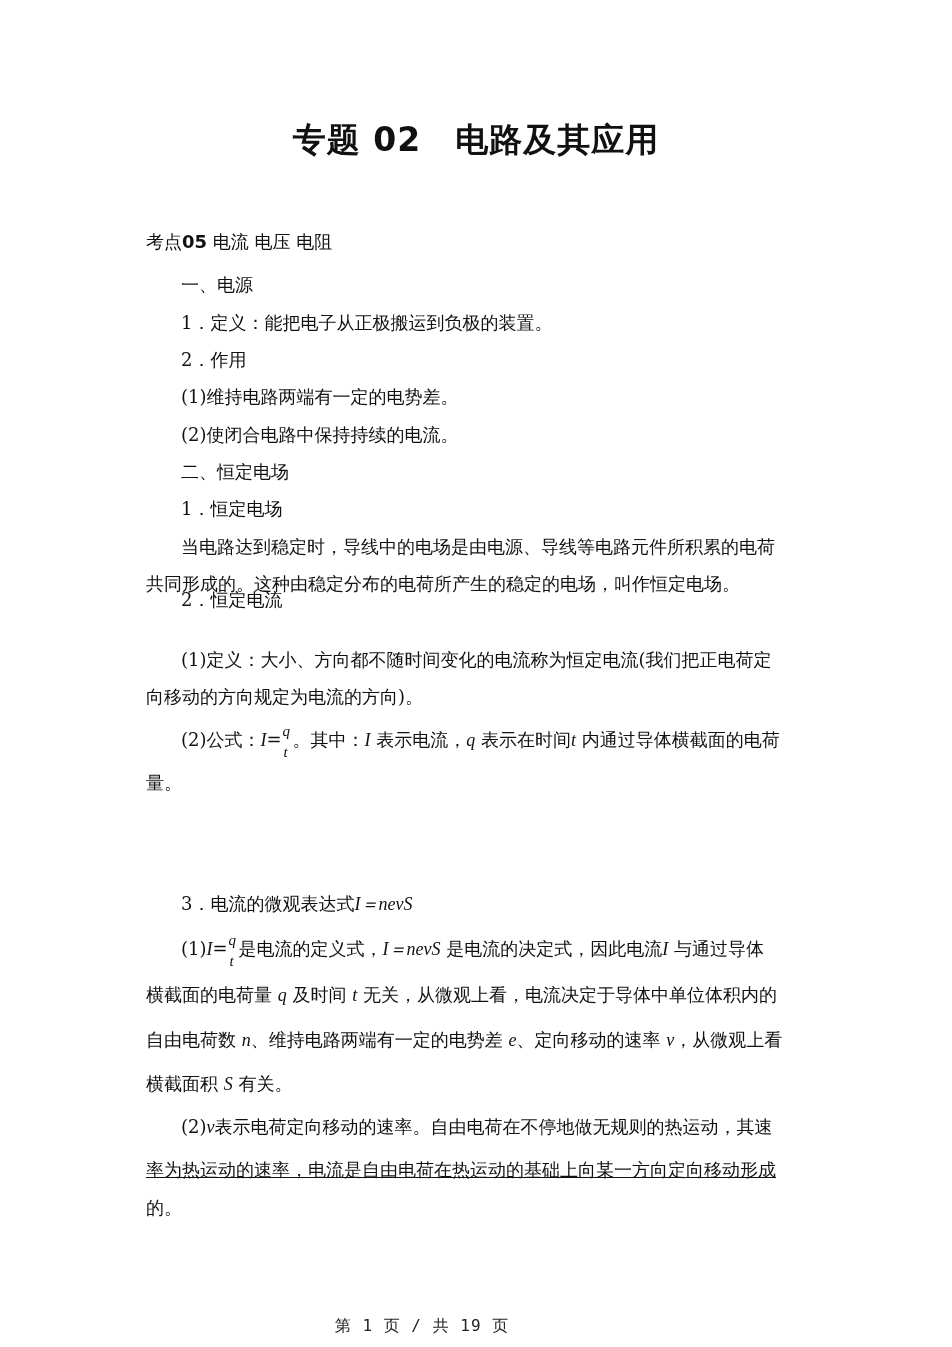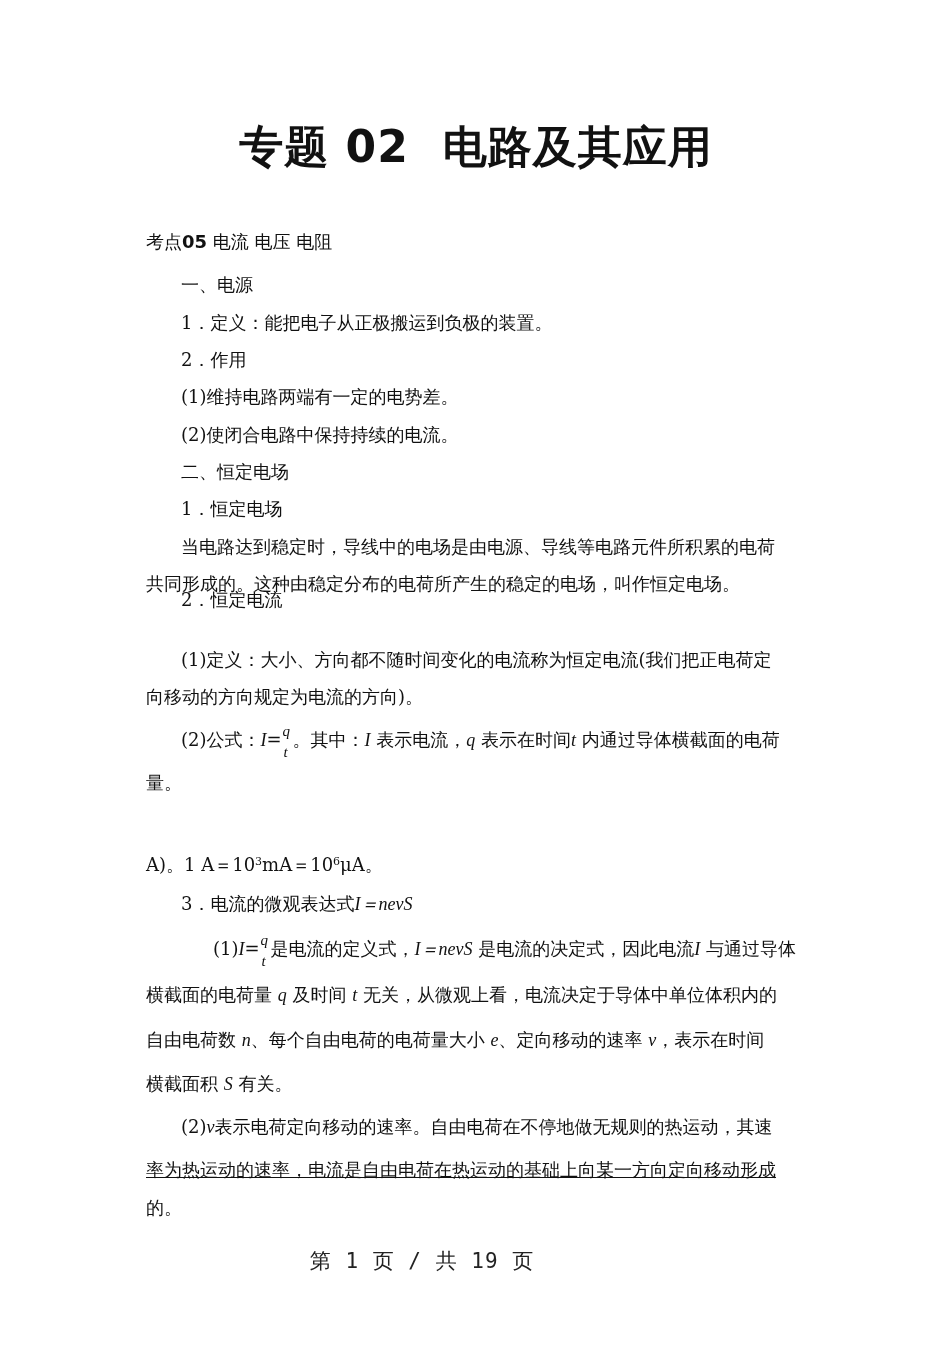--- a/index.html
+++ b/index.html
@@ -4,42 +4,42 @@
 <style>
   html, body { margin: 0; padding: 0; background: #ffffff; }
   body {
     width: 952px; height: 1347px; position: relative; overflow: hidden;
     font-family: "DejaVu Serif", "Liberation Serif", serif;
     color: #111111;
   }
   .page { position: absolute; left: 0; top: 0; width: 952px; height: 1347px; }
   .title {
     position: absolute; left: 0; width: 952px; top: 118px;
-    text-align: center; font-size: 44px; font-weight: bold; letter-spacing: 1px;
+    text-align: center; font-size: 33px; font-weight: bold; letter-spacing: 1px;
     font-family: "DejaVu Sans", "Liberation Sans", sans-serif;
   }
   .title .gap { display: inline-block; width: 34px; }
   .line {
     position: absolute; left: 146px; width: 665px;
     font-size: 18px; line-height: 24px; white-space: nowrap;
   }
   .ind { left: 181px; }
   .sans { font-family: "DejaVu Sans", "Liberation Sans", sans-serif; }
   .bold { font-weight: bold; }
   .it { font-style: italic; font-family: "Liberation Serif", serif; }
   .frac {
     display: inline-block; position: relative; width: 11px; height: 24px;
     vertical-align: top; font-style: italic; font-family: "Liberation Serif", serif;
   }
   .frac .num { position: absolute; left: 1px; top: -9px; font-size: 15px; }
   .frac .den { position: absolute; left: 2px; top: 12px; font-size: 15px; }
   sup { font-size: 11px; vertical-align: 6px; }
   .footer {
-    position: absolute; left: 0; width: 844px; top: 1247px;
-    text-align: center; font-size: 21px; letter-spacing: 1px;
+    position: absolute; left: 0; width: 844px; top: 1316px;
+    text-align: center; font-size: 16px; letter-spacing: 1px;
     font-family: "DejaVu Sans Mono", "Liberation Mono", monospace; color: #222;
   }
 </style>
 </head>
 <body>
 
 <div class="page">
 
   <div class="title">
     <span>专题 02</span><span class="gap"></span><span>电路及其应用</span>
@@ -76,36 +76,33 @@
   </div>
 
   <div class="line ind" style="top:648px;">(1)定义：大小、方向都不随时间变化的电流称为恒定电流(我们把正电荷定</div>
   <div class="line" style="top:685px;">向移动的方向规定为电流的方向)。</div>
 
   <div class="line ind" style="top:728px;">
     <span>(2)公式：</span><span class="it">I</span><span>=</span><span class="frac"><span class="num">q</span><span class="den">t</span></span><span>。其中：</span><span class="it">I</span> <span>表示电流，</span><span class="it">q</span> <span>表示在时间</span><span class="it">t</span> <span>内通过导体横截面的电荷</span>
   </div>
   <div class="line" style="top:771px;">量。</div>
 
-  <div class="line" style="top:850px;">
-    <span>A)。1 A＝10</span><sup>3</sup><span>mA＝10</span><sup>6</sup><span>μA。</span>
-  </div>
 
   <div class="line ind" style="top:892px;">
     <span>3．</span><span class="sans">电流的微观表达式</span><span class="it">I＝nevS</span>
   </div>
 
-  <div class="line ind" style="top:937px;margin-left:32px;">
+  <div class="line ind" style="top:937px;">
     <span>(1)</span><span class="it">I</span><span>=</span><span class="frac"><span class="num">q</span><span class="den">t</span></span><span>是电流的定义式，</span><span class="it">I＝nevS</span> <span>是电流的决定式，因此电流</span><span class="it">I</span> <span>与通过导体</span>
   </div>
   <div class="line" style="top:983px;">
     <span>横截面的电荷量</span> <span class="it">q</span> <span>及时间</span> <span class="it">t</span> <span>无关，从微观上看，电流决定于导体中单位体积内的</span>
   </div>
   <div class="line" style="top:1028px;">
-    <span>自由电荷数</span> <span class="it">n</span><span>、每个自由电荷的电荷量大小</span> <span class="it">e</span><span>、定向移动的速率</span> <span class="it">v</span><span>，表示在时间</span>
+    <span>自由电荷数</span> <span class="it">n</span><span>、维持电路两端有一定的电势差</span> <span class="it">e</span><span>、定向移动的速率</span> <span class="it">v</span><span>，从微观上看</span>
   </div>
   <div class="line" style="top:1072px;">
     <span>横截面积</span> <span class="it">S</span> <span>有关。</span>
   </div>
 
   <div class="line ind" style="top:1115px;">
     <span>(2)</span><span class="it">v</span><span>表示电荷定向移动的速率。自由电荷在不停地做无规则的热运动，其速</span>
   </div>
   <div class="line" style="top:1158px;text-decoration:underline;">率为热运动的速率，电流是自由电荷在热运动的基础上向某一方向定向移动形成</div>
   <div class="line" style="top:1196px;">的。</div>

